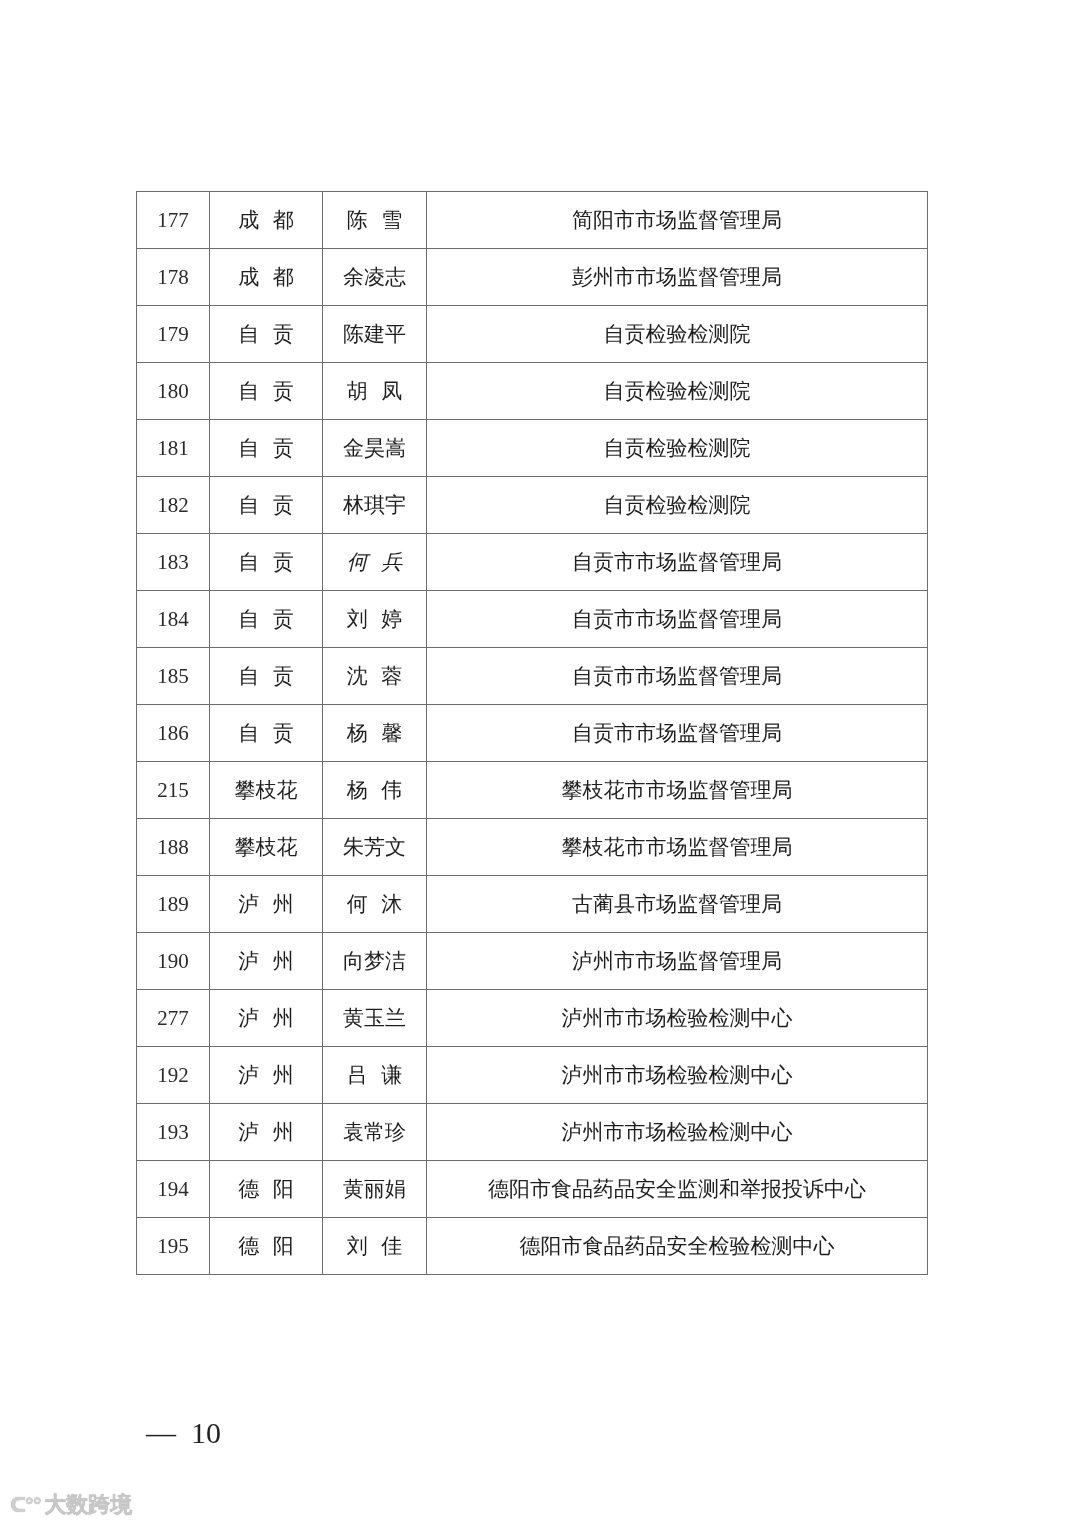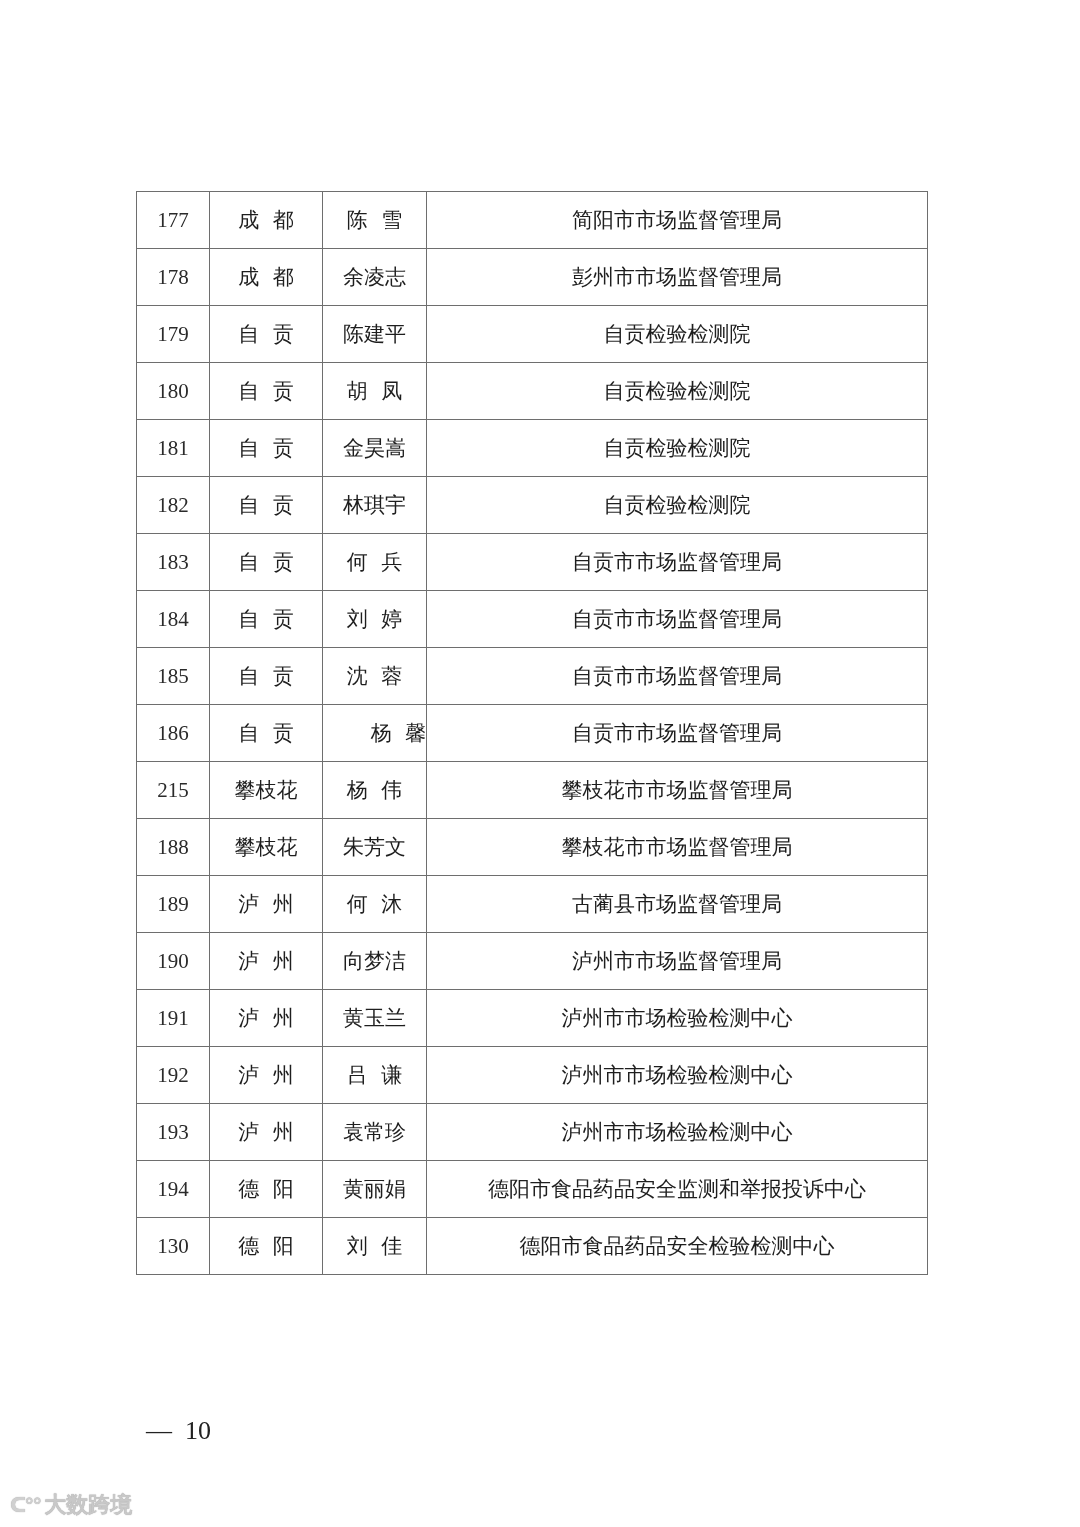--- a/index.html
+++ b/index.html
@@ -44,21 +44,21 @@
     .col-no   { width: 73px; }
     .col-city { width: 113px; }
     .col-name { width: 104px; }
     .col-org  { width: auto; }
 
     .page-number {
       position: absolute;
       left: 146px;
       top: 1416px;
       font-family: "Liberation Serif", serif;
-      font-size: 26px;
+      font-size: 30px;
       color: #222;
       white-space: pre;
     }
     .watermark {
       position: absolute;
       left: 10px;
       top: 1490px;
       display: flex;
       align-items: center;
       gap: 4px;
@@ -117,39 +117,39 @@
       </tr>
       <tr>
         <td class="col-no">182</td>
         <td class="col-city" style="white-space: pre;">自  贡</td>
         <td class="col-name" style="white-space: pre;">林琪宇</td>
         <td class="col-org">自贡检验检测院</td>
       </tr>
       <tr>
         <td class="col-no">183</td>
         <td class="col-city" style="white-space: pre;">自  贡</td>
-        <td class="col-name" style="white-space: pre;">何  兵</td>
+        <td class="col-name" style="white-space: pre; font-style: italic;">何  兵</td>
         <td class="col-org">自贡市市场监督管理局</td>
       </tr>
       <tr>
         <td class="col-no">184</td>
         <td class="col-city" style="white-space: pre;">自  贡</td>
         <td class="col-name" style="white-space: pre;">刘  婷</td>
         <td class="col-org">自贡市市场监督管理局</td>
       </tr>
       <tr>
         <td class="col-no">185</td>
         <td class="col-city" style="white-space: pre;">自  贡</td>
         <td class="col-name" style="white-space: pre;">沈  蓉</td>
         <td class="col-org">自贡市市场监督管理局</td>
       </tr>
       <tr>
         <td class="col-no">186</td>
         <td class="col-city" style="white-space: pre;">自  贡</td>
-        <td class="col-name" style="white-space: pre; text-align: right;">杨  馨</td>
+        <td class="col-name" style="white-space: pre;">杨  馨</td>
         <td class="col-org">自贡市市场监督管理局</td>
       </tr>
       <tr>
         <td class="col-no">215</td>
         <td class="col-city" style="white-space: pre;">攀枝花</td>
         <td class="col-name" style="white-space: pre;">杨  伟</td>
         <td class="col-org">攀枝花市市场监督管理局</td>
       </tr>
       <tr>
         <td class="col-no">188</td>
@@ -163,21 +163,21 @@
         <td class="col-name" style="white-space: pre;">何  沐</td>
         <td class="col-org">古蔺县市场监督管理局</td>
       </tr>
       <tr>
         <td class="col-no">190</td>
         <td class="col-city" style="white-space: pre;">泸  州</td>
         <td class="col-name" style="white-space: pre; margin-left: 26px;">向梦洁</td>
         <td class="col-org">泸州市市场监督管理局</td>
       </tr>
       <tr>
-        <td class="col-no">191</td>
+        <td class="col-no">277</td>
         <td class="col-city" style="white-space: pre;">泸  州</td>
         <td class="col-name" style="white-space: pre;">黄玉兰</td>
         <td class="col-org">泸州市市场检验检测中心</td>
       </tr>
       <tr>
         <td class="col-no">192</td>
         <td class="col-city" style="white-space: pre;">泸  州</td>
         <td class="col-name" style="white-space: pre;">吕  谦</td>
         <td class="col-org">泸州市市场检验检测中心</td>
       </tr>
@@ -187,21 +187,21 @@
         <td class="col-name" style="white-space: pre;">袁常珍</td>
         <td class="col-org">泸州市市场检验检测中心</td>
       </tr>
       <tr>
         <td class="col-no">194</td>
         <td class="col-city" style="white-space: pre;">德  阳</td>
         <td class="col-name" style="white-space: pre;">黄丽娟</td>
         <td class="col-org">德阳市食品药品安全监测和举报投诉中心</td>
       </tr>
       <tr>
-        <td class="col-no">130</td>
+        <td class="col-no">195</td>
         <td class="col-city" style="white-space: pre;">德  阳</td>
         <td class="col-name" style="white-space: pre;">刘  佳</td>
         <td class="col-org">德阳市食品药品安全检验检测中心</td>
       </tr>
     </tbody>
 </table>
 
 <div class="page-number">—  10</div>
 
 <div class="watermark">

